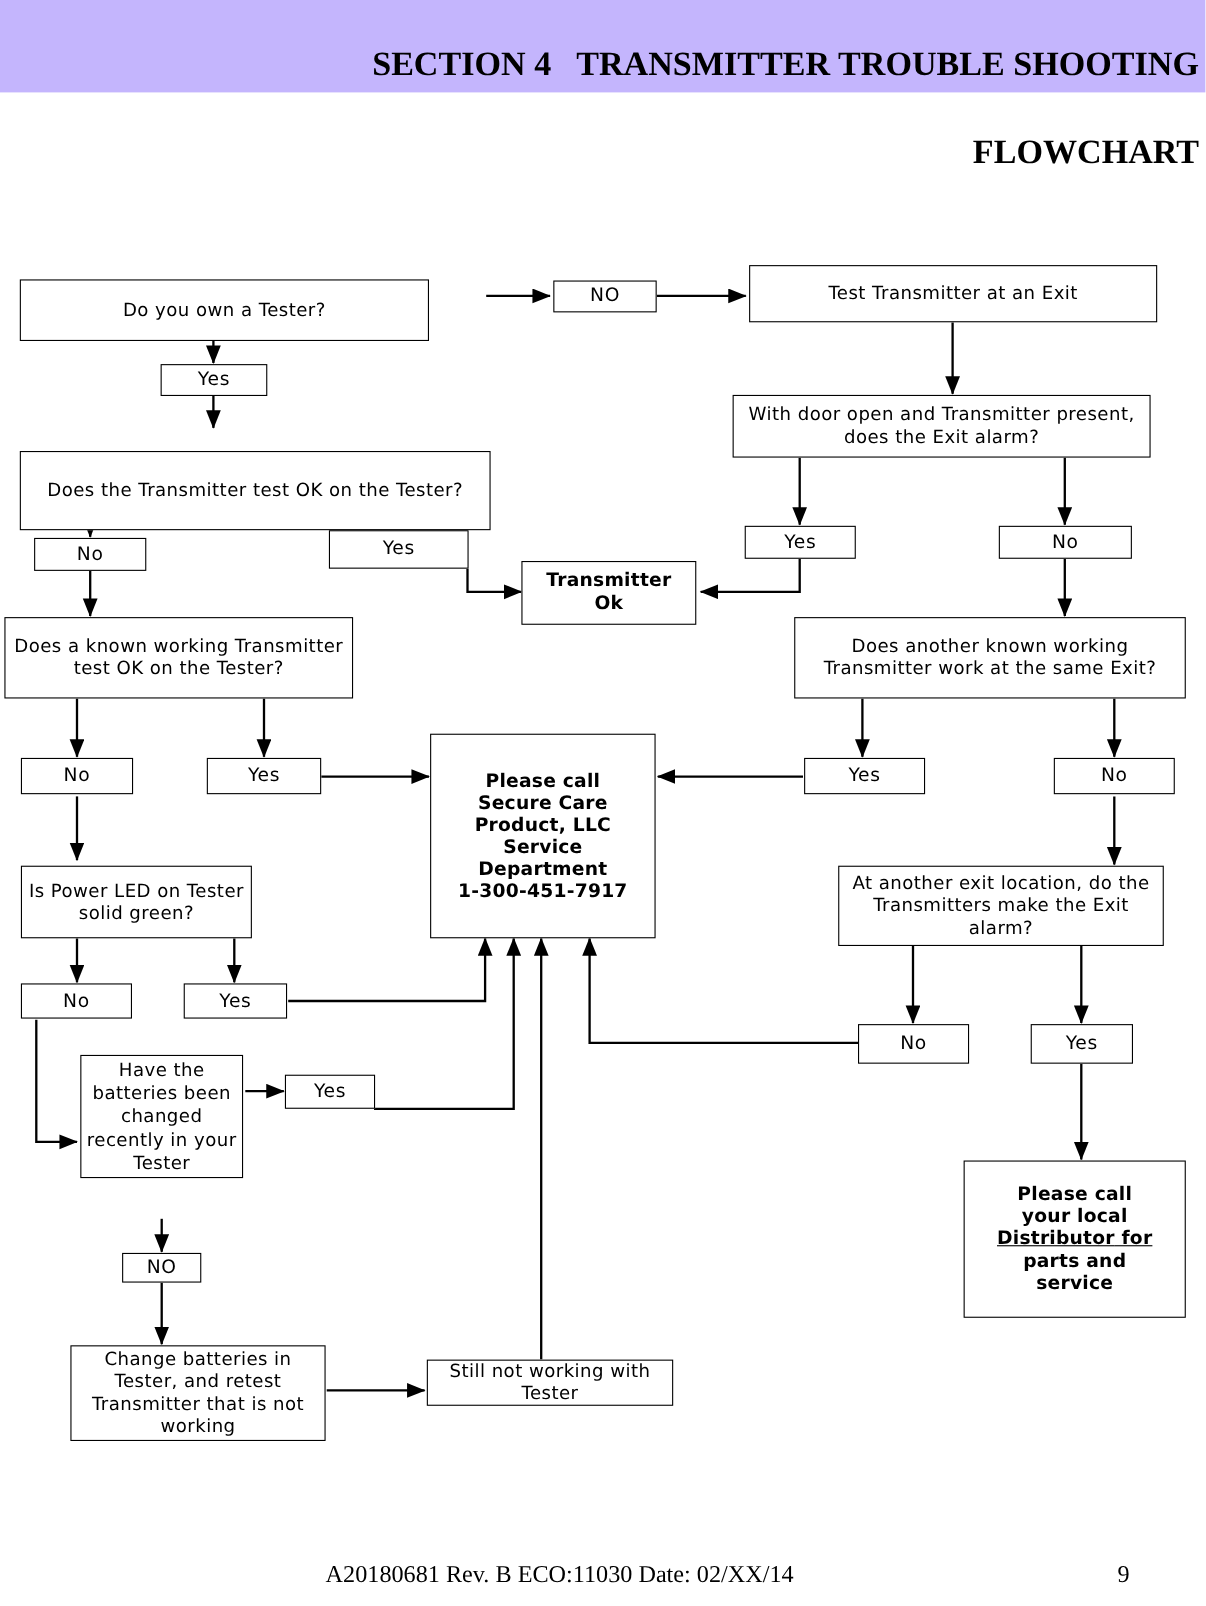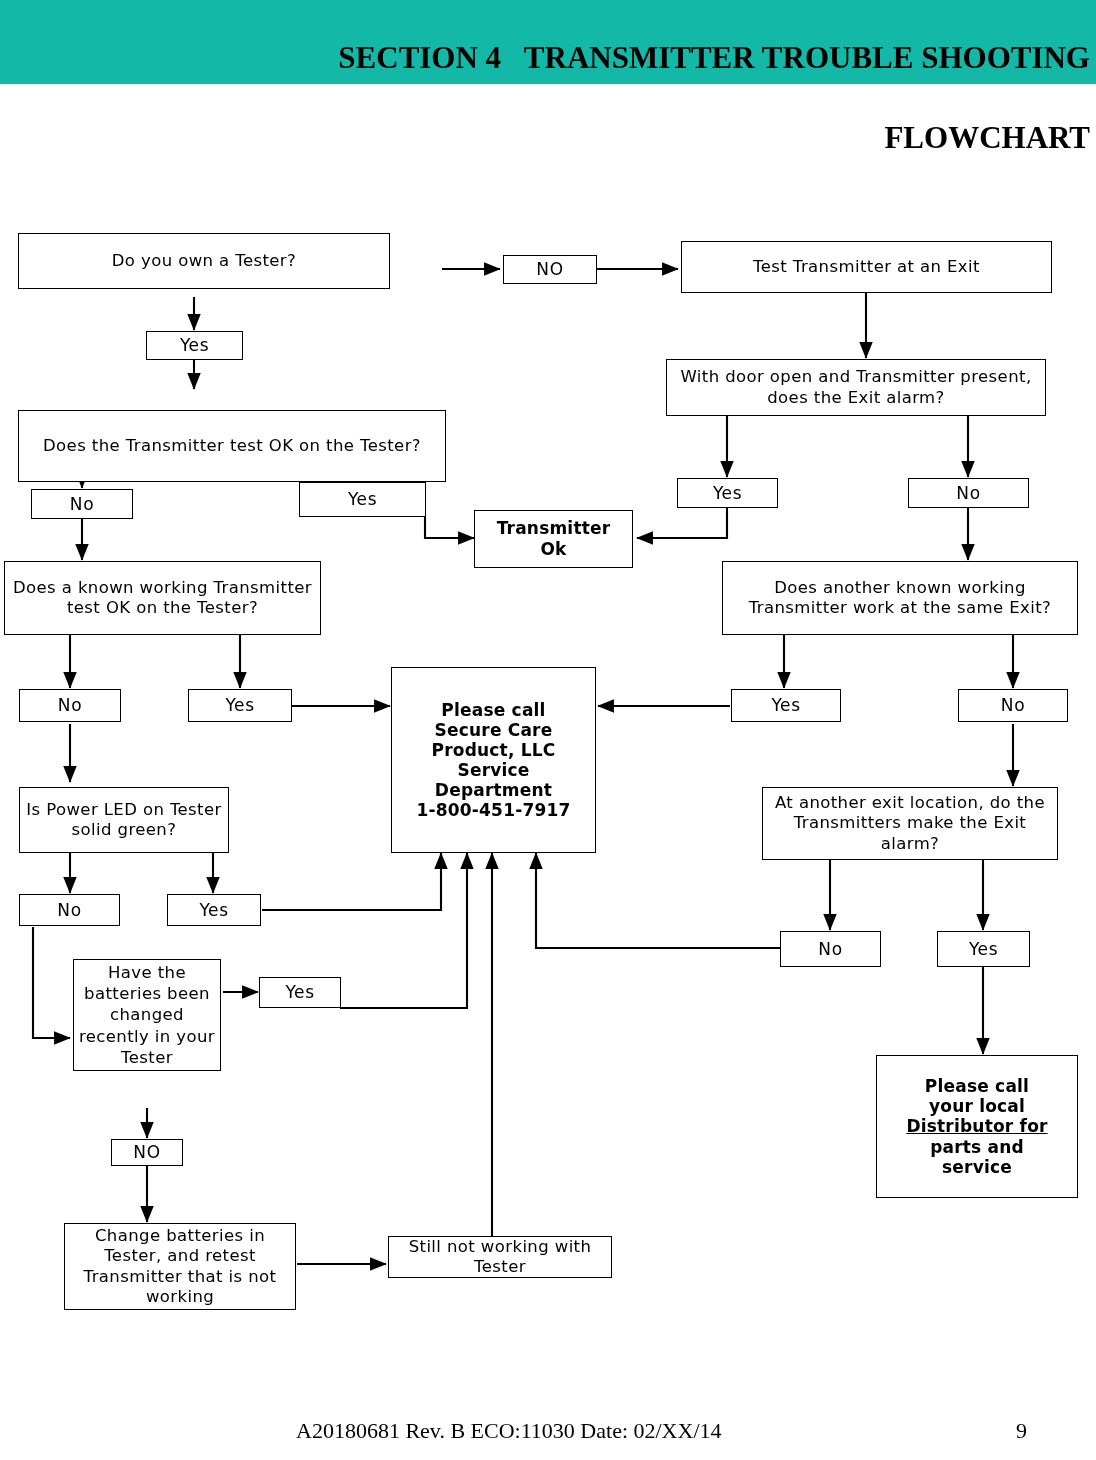--- a/index.html
+++ b/index.html
@@ -6,21 +6,21 @@
   body{
     width:1096px;height:1460px;
     background:#ffffff;
     font-family:"DejaVu Sans", sans-serif;
     position:relative;
     overflow:hidden;
   }
   
   #header{
     position:absolute;left:0;top:0;width:1096px;height:84px;
-    background:#14b8a6;
+    background:#c4b5fd;
   }
   #header .title{
     position:absolute;left:0;top:-2px;width:1090px;
     text-align:right;
     font-family:"Liberation Serif", serif;
     font-weight:bold;
     font-size:31px;
     line-height:40px;
     letter-spacing:0px;
     color:#000;
@@ -148,21 +148,21 @@
       <path d="M830,860 L830,930"></path>
 
       <path d="M983,860 L983,930"></path>
 
       <path d="M780,948 L536,948 L536,853"></path>
 
       <path d="M983,967 L983,1054"></path>
     </g>
   </svg>
 
-  <div class="node" style="left:18px;top:233px;width:372px;height:56px;justify-content:center;">
+  <div class="node" style="left:18px;top:254px;width:372px;height:56px;justify-content:center;">
     <span class="inner">Do you own a Tester?</span>
   </div>
 
   <div class="node lbl" style="left:503px;top:255px;width:94px;height:29px;">
     <span class="inner">NO</span>
   </div>
 
   <div class="node" style="left:681px;top:241px;width:371px;height:52px;">
     <span class="inner">Test Transmitter at an Exit</span>
   </div>
@@ -223,21 +223,21 @@
     <span class="inner">No</span>
   </div>
 
   <div class="node bold" style="left:391px;top:667px;width:205px;height:186px;font-size:17px;line-height:1.18;">
     <span class="inner">
       <span>Please call</span><br>
       <span>Secure Care</span><br>
       <span>Product, LLC</span><br>
       <span>Service</span><br>
       <span>Department</span><br>
-      <span>1-800-451-7917</span>
+      <span>1-300-451-7917</span>
     </span>
   </div>
 
   <div class="node" style="left:19px;top:787px;width:210px;height:66px;">
     <span class="inner">Is Power LED on Tester solid green?</span>
   </div>
 
   <div class="node" style="left:762px;top:787px;width:296px;height:73px;">
     <span class="inner">At another exit location, do the Transmitters make the Exit alarm?</span>
   </div>

